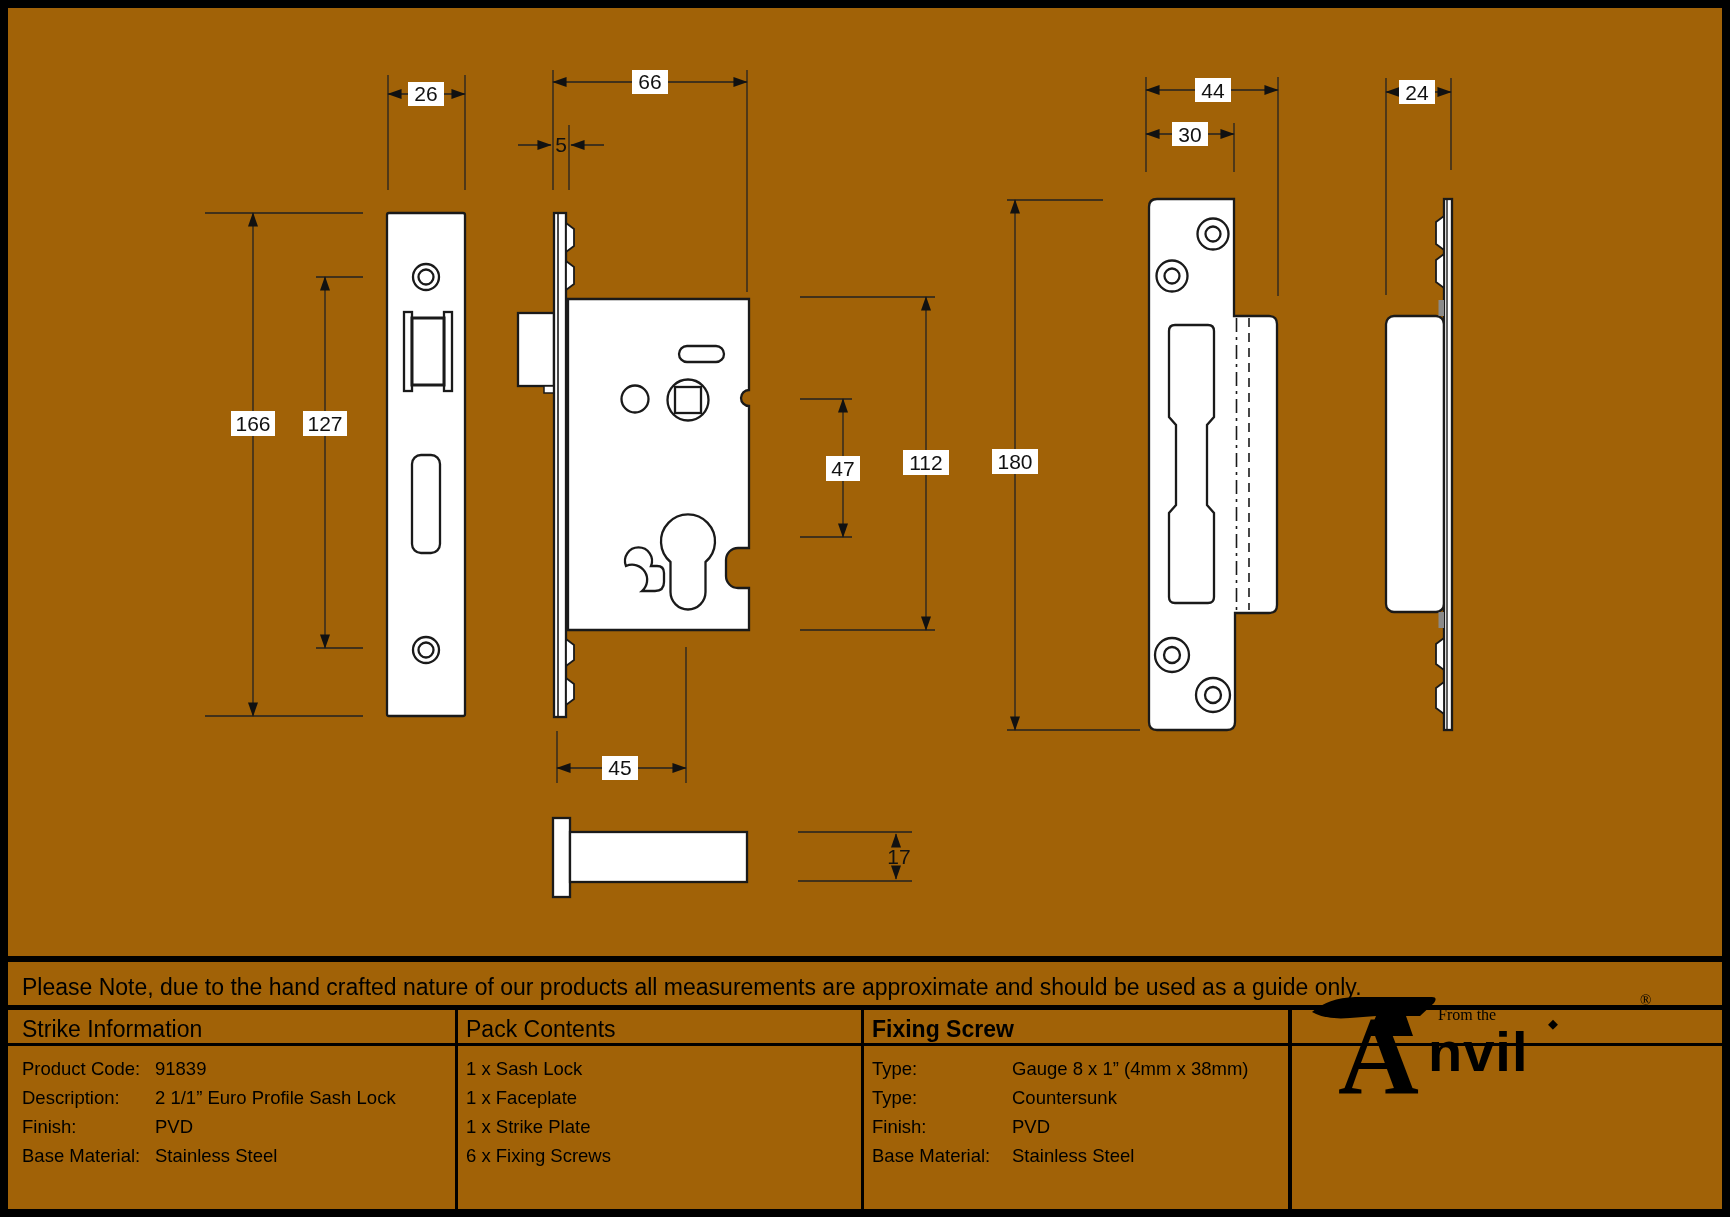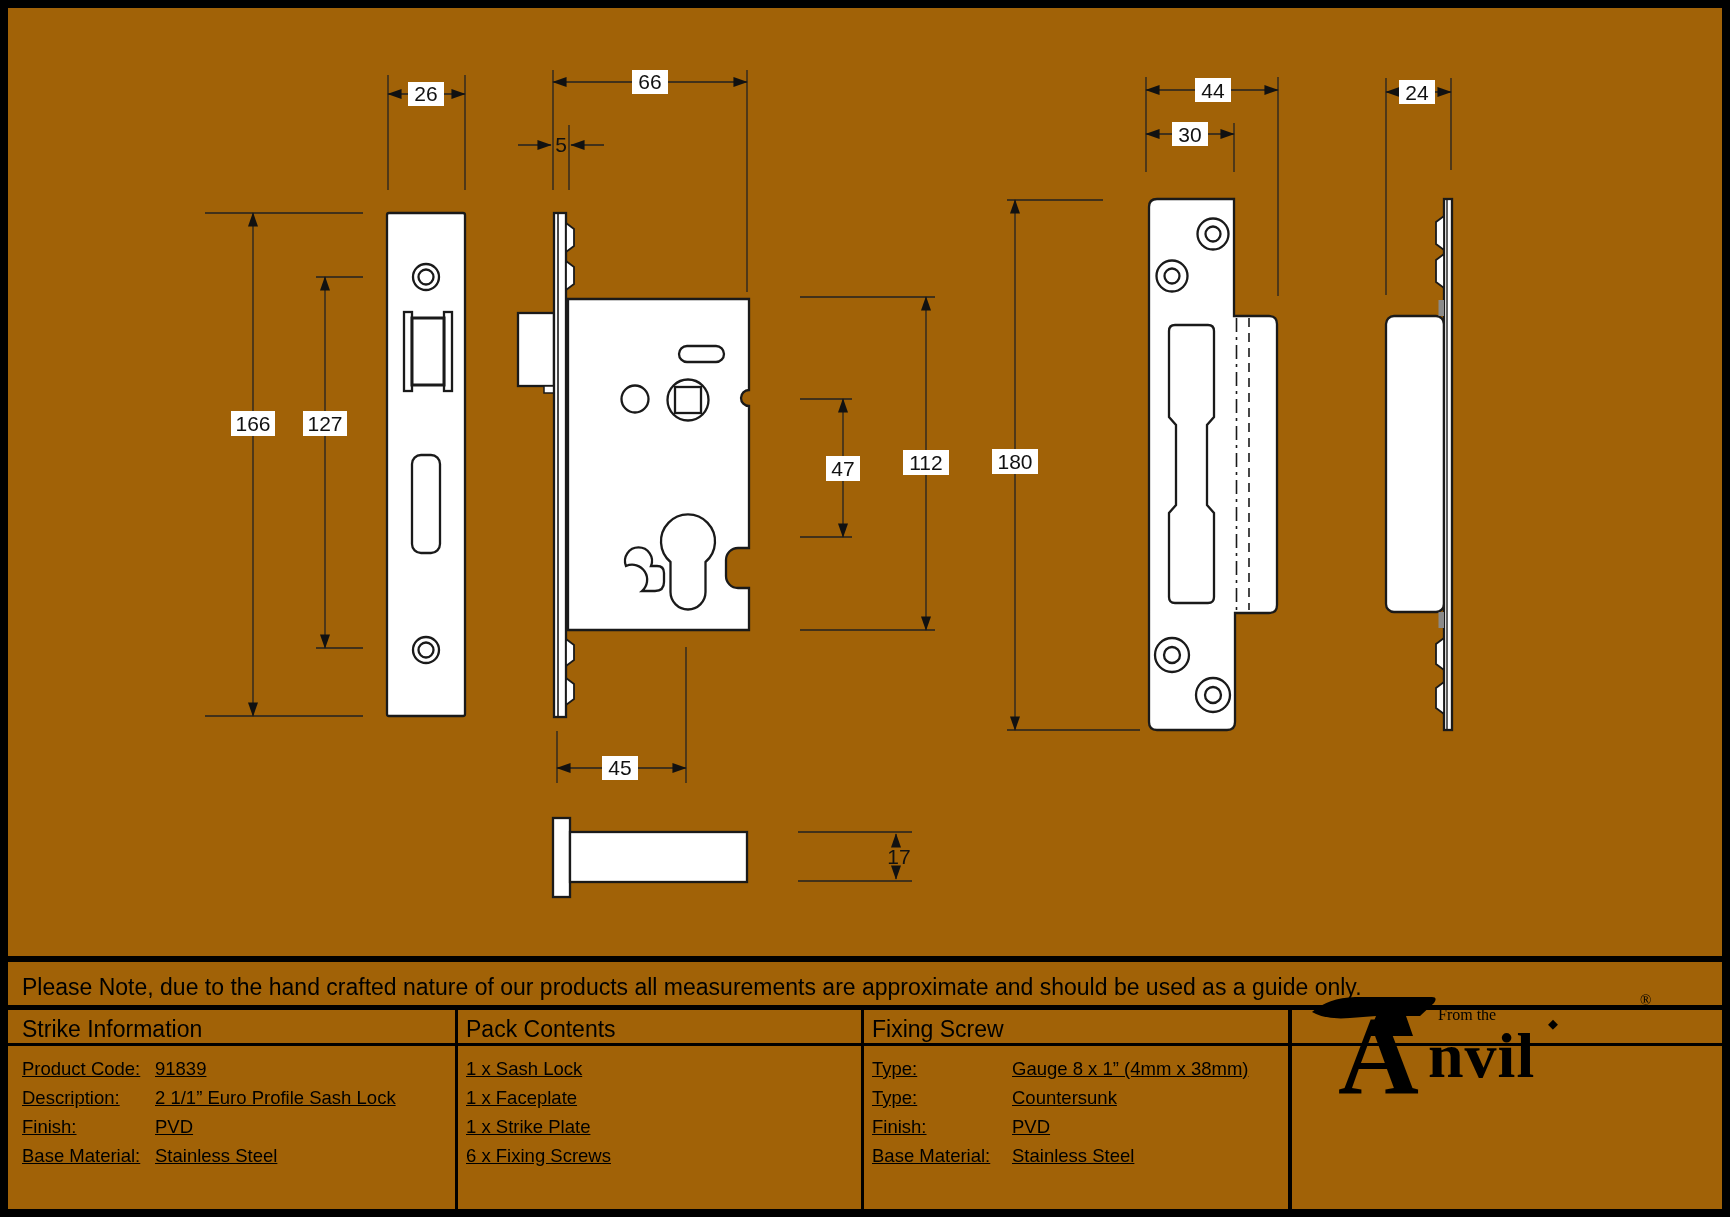--- a/index.html
+++ b/index.html
@@ -4,27 +4,27 @@
 <style>
   html,body{margin:0;padding:0;background:#fff;}
   #page{position:relative;width:1730px;height:1217px;background:#a16207;
         font-family:"Liberation Sans",sans-serif;color:#111;overflow:hidden;}
   #frame{position:absolute;left:0;top:0;width:1730px;height:1217px;
          border:8px solid #000;box-sizing:border-box;pointer-events:none;z-index:30;}
   svg text{font-family:"Liberation Sans",sans-serif;font-size:21px;fill:#111;}
   .hline{position:absolute;left:0;width:1730px;background:#000;}
   .vline{position:absolute;background:#000;}
   .cell-text{position:absolute;font-size:23px;color:#000;white-space:nowrap;}
-  .val{font-size:18.5px;text-decoration:underline;}
+  .val{font-size:18.5px;}
   
   #logo{position:absolute;left:1310px;top:990px;width:400px;height:160px;}
   #logo .bigA{position:absolute;left:28px;top:10px;font-family:"Liberation Serif",serif;
               font-weight:700;font-size:112px;line-height:1;color:#000;}
-  #logo .nvil{position:absolute;left:118px;top:34px;font-family:Liberation Serif, serif;
-              font-weight:700;font-size:64px;line-height:1;color:#000;letter-spacing:1px;}
+  #logo .nvil{position:absolute;left:118px;top:34px;font-family:Liberation Sans, sans-serif;
+              font-weight:700;font-size:56px;line-height:1;color:#000;letter-spacing:1px;}
   #logo .fromthe{position:absolute;left:128px;top:16px;font-family:"Liberation Serif",serif;
               font-size:16px;color:#000;text-align:right;}
   #logo .diamond{position:absolute;left:238px;top:26px;font-size:13px;color:#000;}
   #logo .reg{position:absolute;left:330px;top:2px;font-family:"Liberation Serif",serif;
               font-size:15px;color:#000;}
   #logo svg.anvil{position:absolute;left:0;top:0;}
 </style>
 </head>
 <body>
 
@@ -195,21 +195,21 @@
       <text x="1417" y="100">24</text>
     </g>
   </svg>
 
   <div class="hline" style="top:956px;height:6px;"></div>
   <div class="cell-text" style="left:22px;top:974px;">Please Note, due to the hand crafted nature of our products all measurements are approximate and should be used as a guide only.</div>
   <div class="hline" style="top:1005px;height:5px;"></div>
 
   <div class="cell-text" style="left:22px;top:1016px;">Strike Information</div>
   <div class="cell-text" style="left:466px;top:1016px;">Pack Contents</div>
-  <div class="cell-text" style="left:872px;top:1016px;">Fixing Screw</div>
+  <div class="cell-text" style="left:872px;top:1016px;font-weight:bold;">Fixing Screw</div>
   <div class="hline" style="top:1043px;height:3px;"></div>
 
   <div class="vline" style="left:455px;top:1005px;width:3px;height:204px;"></div>
   <div class="vline" style="left:861px;top:1005px;width:3px;height:204px;"></div>
   <div class="vline" style="left:1288px;top:1005px;width:4px;height:204px;"></div>
 
   <div class="cell-text val" style="left:22px;top:1058px;">Product Code:</div>
   <div class="cell-text val" style="left:155px;top:1058px;">91839</div>
   <div class="cell-text val" style="left:22px;top:1087px;">Description:</div>
   <div class="cell-text val" style="left:155px;top:1087px;">2 1/1” Euro Profile Sash Lock</div>

